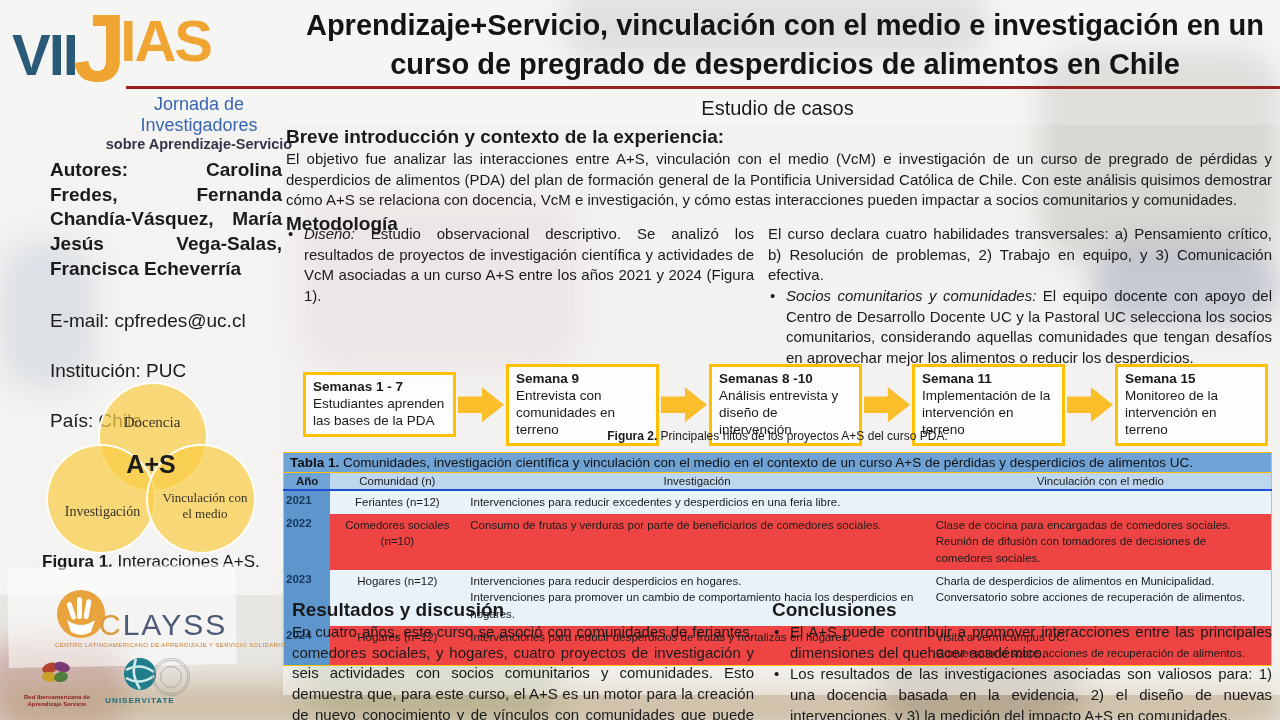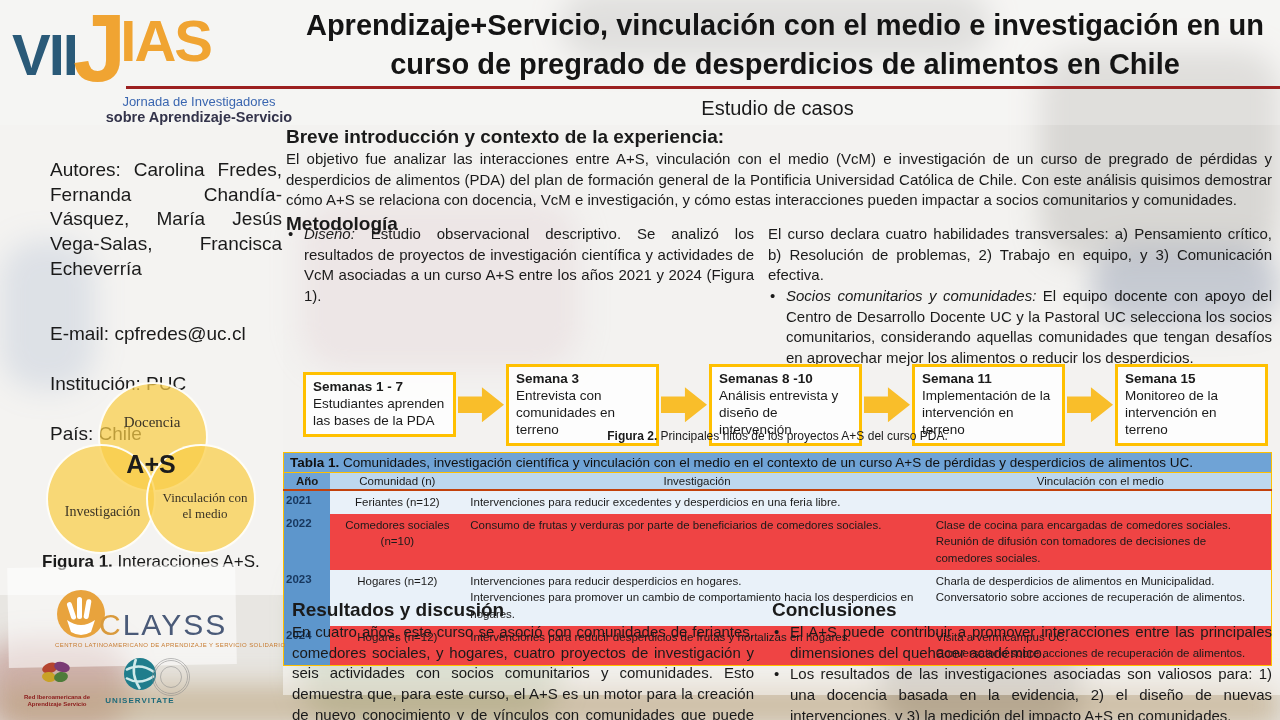--- a/index.html
+++ b/index.html
@@ -13,31 +13,31 @@
 
   .content { position:absolute; inset:0; z-index:2; }
 
   
   .logo-block { left:12px; top:4px; width:264px; height:120px; }
   .logo-word { display:flex; align-items:flex-start; font-weight:700; letter-spacing:-2px; }
   .logo-vii { font-size:58px; color:#2A5A78; line-height:1.0; margin-top:22px; }
   .logo-j { font-size:96px; color:#F0A432; line-height:0.92; margin:0 -4px; }
   .logo-ias { font-size:58px; color:#F0A432; line-height:1.0; margin-top:8px; }
   .logo-tag { position:absolute; left:92px; top:90px; width:190px; text-align:center; }
-  .logo-tag-1 { font-size:13px; color:#3A66B0; }
+  .logo-tag-1 { font-size:18px; color:#3A66B0; }
   .logo-tag-2 { font-size:14.5px; font-weight:700; color:#33334A; }
   .red-line { position:absolute; left:126px; top:86px; right:0; height:3px; background:#9C2020; }
 
   
   .poster-title { left:300px; right:10px; top:6px; text-align:center; font-size:29px; line-height:1.33; font-weight:600; color:#141414; }
   .subtitle { left:283px; right:8px; top:97px; text-align:center; font-size:20px; color:#1a1a1a; }
 
   
   .sidebar { left:50px; top:158px; width:232px; font-size:19px; line-height:1.3; }
-  .authors { text-align:justify; margin-bottom:41px; }
+  .authors { text-align:justify; margin-bottom:28px;font-weight:bold; }
   .side-line { margin-bottom:25px; }
 
   
   .venn { left:42px; top:382px; width:220px; height:184px; }
   .vcirc { position:absolute; width:110px; height:110px; border-radius:50%;
            background:rgba(250,205,70,0.72); border:2px solid rgba(255,255,255,0.95); }
   .venn-label { position:absolute; font-family:"Liberation Serif", serif; color:#3a3326; text-align:center; }
   .venn-center { position:absolute; font-weight:700; font-size:25px; color:#1c1c1c; text-align:center; }
   .fig-caption { font-size:17px; }
   .fig1-cap { left:42px; top:552px; width:240px; }
@@ -60,21 +60,21 @@
   .t-box .t-title { font-size:13.5px; font-weight:700; line-height:1.25; }
   .t-box .t-text { font-size:13.5px; line-height:1.25; }
   .t-arrow { flex:none; width:46px; height:38px; margin:0 2px; background:#F9BE2A;
              clip-path:polygon(0 28%, 52% 28%, 52% 4%, 100% 50%, 52% 96%, 52% 72%, 0 72%); }
   .fig2-cap { left:283px; right:8px; top:429px; text-align:center; font-size:12px; }
 
   
   .tbl-wrap { left:283px; right:8px; top:452px; }
   table { width:100%; border-collapse:collapse; border:1.5px solid #FFC000; }
   .tbl-title td { background:#6FA3D6; font-size:13.5px; padding:2px 6px; color:#101010; border-bottom:1.5px solid #FFC000; }
-  .tbl-head td { background:#BDD7EE; font-size:11.5px; text-align:center; padding:2px 12px; border-bottom:2px solid #c2410c; }
+  .tbl-head td { background:#BDD7EE; font-size:11.5px; text-align:center; padding:2px 12px; border-bottom:2px solid #1d4ed8; }
   .tbl-head td.yr { background:#6FA3D6; font-weight:700; }
   td.ycell { background:#5D96CC; color:#17375E; font-weight:700; font-size:11.5px; text-align:left; vertical-align:top; padding:3px 2px; }
   td.cell { font-size:11.5px; vertical-align:top; padding:3px 6px; white-space:pre-line; line-height:1.45; }
   td.ccell { text-align:center; }
   tr.r-light td.cell { background:#E9F1F9; }
   tr.r-alt td.cell { background:#ef4444; }
 
   
   .bottom-cols { left:292px; right:8px; top:599px; display:flex; gap:18px; }
   .bottom-l { width:462px; flex:none; }
@@ -168,21 +168,21 @@
     </div>
   </div>
 
   <div class="abs timeline">
     <div class="t-box">
       <div class="t-title">Semanas 1 - 7</div>
       <div class="t-text">Estudiantes aprenden las bases de la PDA</div>
     </div>
     <div class="t-arrow"></div>
     <div class="t-box">
-      <div class="t-title">Semana 3</div>
+      <div class="t-title">Semana 9</div>
       <div class="t-text">Entrevista con comunidades en terreno</div>
     </div>
     <div class="t-arrow"></div>
     <div class="t-box">
       <div class="t-title">Semanas 8 -10</div>
       <div class="t-text">Análisis entrevista y diseño de intervención</div>
     </div>
     <div class="t-arrow"></div>
     <div class="t-box">
       <div class="t-title">Semana 11</div>

